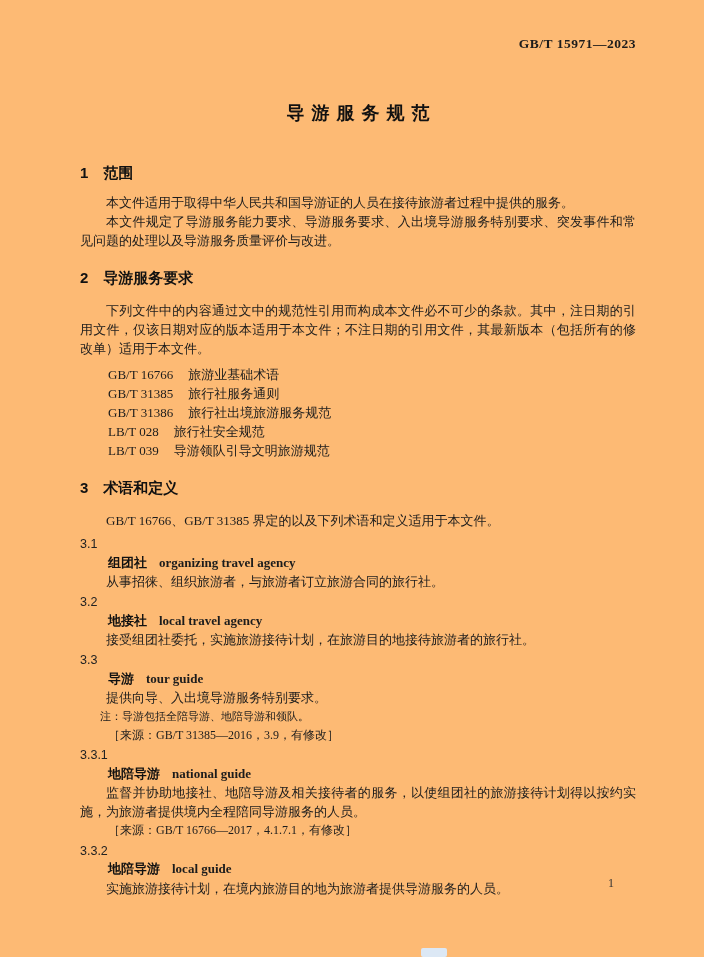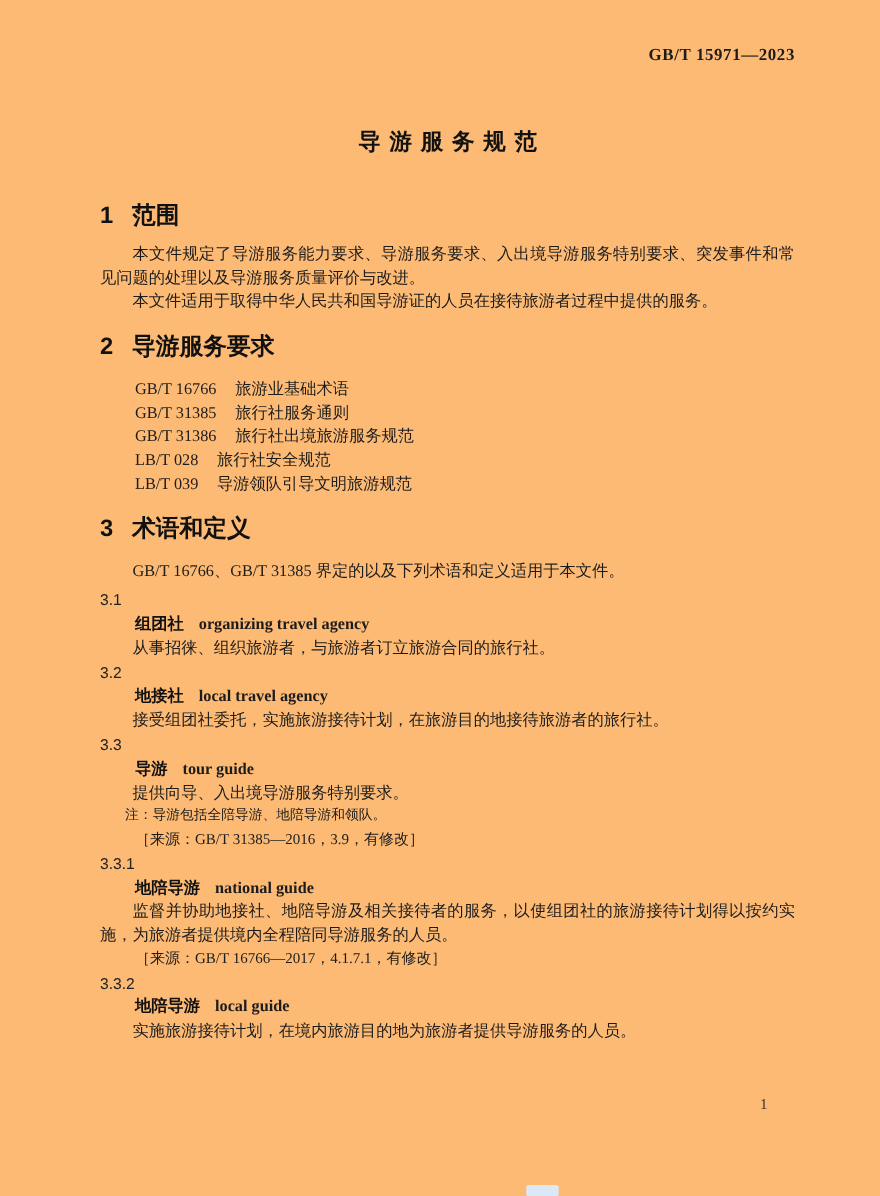--- a/index.html
+++ b/index.html
@@ -28,21 +28,21 @@
     font-weight:bold;
     font-size:18px;
     line-height:24px;
     letter-spacing:7px;
     text-indent:7px;
     color:#111;
   }
   .section-heading{
     font-family:"Liberation Sans","DejaVu Sans",sans-serif;
     font-weight:bold;
-    font-size:19px;
+    font-size:15px;
     line-height:16px;
     margin:20px 0 15px 0;
     color:#111;
   }
   .section-heading.first{margin-top:40px;margin-bottom:12px;}
   .sec-num{margin-right:15px;}
   p.body{
     margin:0;
     line-height:19px;
     text-align:justify;
@@ -98,28 +98,29 @@
   <div class="content">
 
     <div class="doc-header">GB/T 15971—2023</div>
 
     <h1 class="doc-title">导游服务规范</h1>
 
     <div>
       <h2 class="section-heading first">
         <span class="sec-num">1</span><span>范围</span>
       </h2>
+      <p class="body indent">本文件适用于取得中华人民共和国导游证的人员在接待旅游者过程中提供的服务。</p>
       <p class="body indent">本文件规定了导游服务能力要求、导游服务要求、入出境导游服务特别要求、突发事件和常见问题的处理以及导游服务质量评价与改进。</p>
-      <p class="body indent">本文件适用于取得中华人民共和国导游证的人员在接待旅游者过程中提供的服务。</p>
     </div>
 
     <div>
       <h2 class="section-heading">
         <span class="sec-num">2</span><span>导游服务要求</span>
       </h2>
+      <p class="body indent">下列文件中的内容通过文中的规范性引用而构成本文件必不可少的条款。其中，注日期的引用文件，仅该日期对应的版本适用于本文件；不注日期的引用文件，其最新版本（包括所有的修改单）适用于本文件。</p>
       <div class="refs">
         <div class="ref-line">
           <span class="ref-code">GB/T 16766</span><span>旅游业基础术语</span>
         </div>
         <div class="ref-line">
           <span class="ref-code">GB/T 31385</span><span>旅行社服务通则</span>
         </div>
         <div class="ref-line">
           <span class="ref-code">GB/T 31386</span><span>旅行社出境旅游服务规范</span>
         </div>

